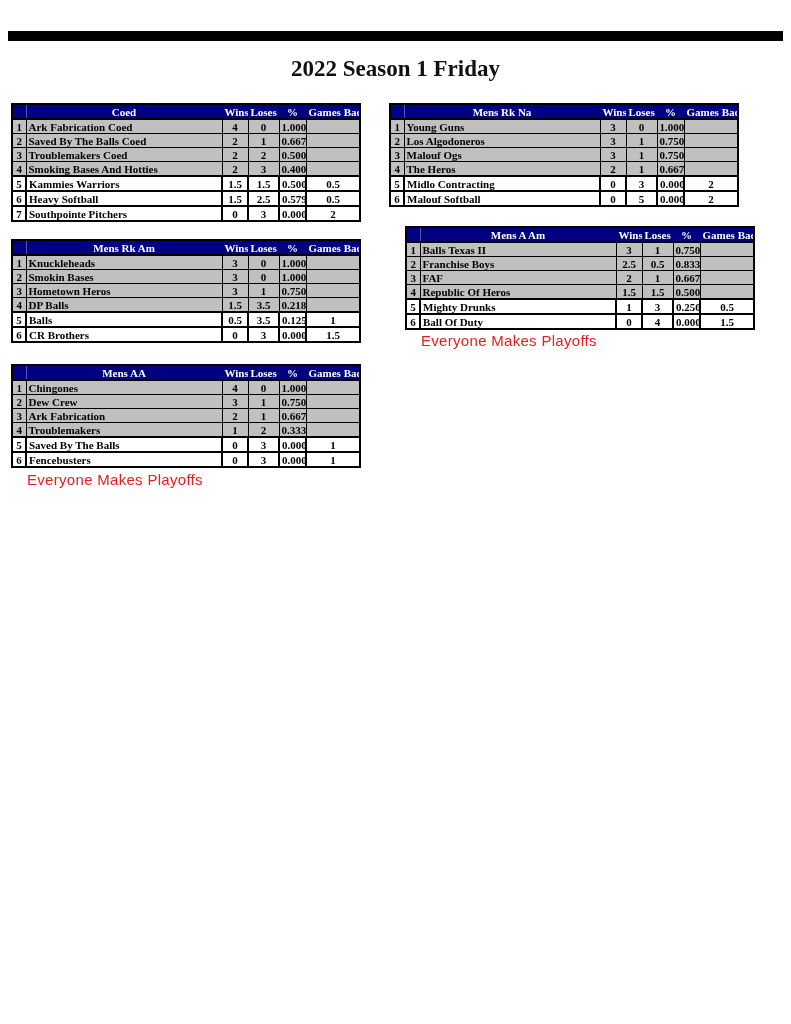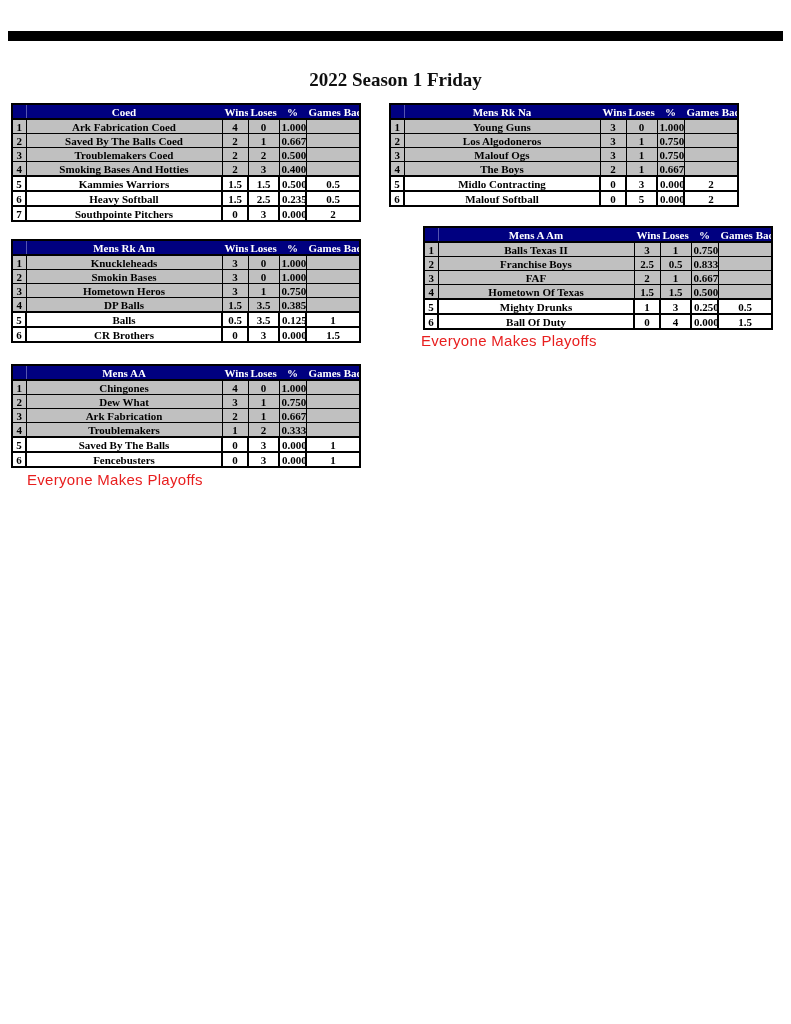--- a/index.html
+++ b/index.html
@@ -4,40 +4,40 @@
 <style>
   html,body { margin:0; padding:0; background:#888; }
   .page {
     position:relative; width:791px; height:1024px; margin:0 auto;
     background:#ffffff; overflow:hidden;
     font-family:"Liberation Serif", serif;
     --header-bg:#000080; --header-text:#ffffff; --shaded:#c0c0c0; --note-red:#e81e1e; --bar:#000000;
   }
   .top-bar { position:absolute; left:8px; top:31px; width:775px; height:10px; background:var(--bar); }
   .title {
-    position:absolute; left:0; top:69px; width:100%; margin:0;
-    text-align:center; font-size:19px; font-weight:bold; color:#101010;
+    position:absolute; left:0; top:56px; width:100%; margin:0;
+    text-align:center; font-size:23px; font-weight:bold; color:#101010;
   }
   .tbl { position:absolute; }
   .t1 { left:11px;  top:103px; width:350px; }
   .t2 { left:389px; top:103px; width:348px; }
   .t3 { left:11px;  top:239px; width:322px; }
-  .t4 { left:423px; top:226px; width:348px; }
+  .t4 { left:405px; top:226px; width:348px; }
   .t5 { left:11px;  top:364px; width:317px; }
   table { border-collapse:collapse; width:100%; table-layout:fixed; border:2px solid #000; }
   th, td {
     font-size:11px; font-weight:bold; height:13px; line-height:12px;
     padding:0 2px; overflow:hidden; white-space:nowrap; text-align:center;
   }
   thead th {
     background:var(--header-bg); color:var(--header-text);
     border:1px solid var(--header-bg); border-bottom:2px solid #000;
   }
   thead th.rank-h { border-right:1px solid #5555b0; }
-  td.team { text-align:center; }
+  td.team { text-align:left; }
   tr.shaded td { background:var(--shaded); border:1px solid #000; }
   tr.open td { background:#ffffff; border:2px solid #000; }
   .note {
     position:absolute; font-family:"Liberation Sans", sans-serif;
     font-weight:normal; font-size:15px; letter-spacing:0.3px; color:var(--note-red);
     white-space:nowrap;
   }
   .note1 { left:421px; top:332px; }
   .note2 { left:27px;  top:471px; }
 </style>
@@ -107,21 +107,21 @@
             <td>1.5</td>
             <td>1.5</td>
             <td>0.500</td>
             <td>0.5</td>
           </tr>
           <tr class="open">
             <td>6</td>
             <td class="team">Heavy Softball</td>
             <td>1.5</td>
             <td>2.5</td>
-            <td>0.235</td>
+            <td>0.579</td>
             <td>0.5</td>
           </tr>
           <tr class="open">
             <td>7</td>
             <td class="team">Southpointe Pitchers</td>
             <td>0</td>
             <td>3</td>
             <td>0.000</td>
             <td>2</td>
           </tr>
@@ -168,21 +168,21 @@
           <tr class="shaded">
             <td>3</td>
             <td class="team">Malouf Ogs</td>
             <td>3</td>
             <td>1</td>
             <td>0.750</td>
             <td></td>
           </tr>
           <tr class="shaded">
             <td>4</td>
-            <td class="team">The Boys</td>
+            <td class="team">The Heros</td>
             <td>2</td>
             <td>1</td>
             <td>0.667</td>
             <td></td>
           </tr>
           <tr class="open">
             <td>5</td>
             <td class="team">Midlo Contracting</td>
             <td>0</td>
             <td>3</td>
@@ -243,21 +243,21 @@
             <td>3</td>
             <td>1</td>
             <td>0.750</td>
             <td></td>
           </tr>
           <tr class="shaded">
             <td>4</td>
             <td class="team">DP Balls</td>
             <td>1.5</td>
             <td>3.5</td>
-            <td>0.385</td>
+            <td>0.218</td>
             <td></td>
           </tr>
           <tr class="open">
             <td>5</td>
             <td class="team">Balls</td>
             <td>0.5</td>
             <td>3.5</td>
             <td>0.125</td>
             <td>1</td>
           </tr>
@@ -312,21 +312,21 @@
           <tr class="shaded">
             <td>3</td>
             <td class="team">FAF</td>
             <td>2</td>
             <td>1</td>
             <td>0.667</td>
             <td></td>
           </tr>
           <tr class="shaded">
             <td>4</td>
-            <td class="team">Hometown Of Texas</td>
+            <td class="team">Republic Of Heros</td>
             <td>1.5</td>
             <td>1.5</td>
             <td>0.500</td>
             <td></td>
           </tr>
           <tr class="open">
             <td>5</td>
             <td class="team">Mighty Drunks</td>
             <td>1</td>
             <td>3</td>
@@ -368,21 +368,21 @@
           <tr class="shaded">
             <td>1</td>
             <td class="team">Chingones</td>
             <td>4</td>
             <td>0</td>
             <td>1.000</td>
             <td></td>
           </tr>
           <tr class="shaded">
             <td>2</td>
-            <td class="team">Dew What</td>
+            <td class="team">Dew Crew</td>
             <td>3</td>
             <td>1</td>
             <td>0.750</td>
             <td></td>
           </tr>
           <tr class="shaded">
             <td>3</td>
             <td class="team">Ark Fabrication</td>
             <td>2</td>
             <td>1</td>

